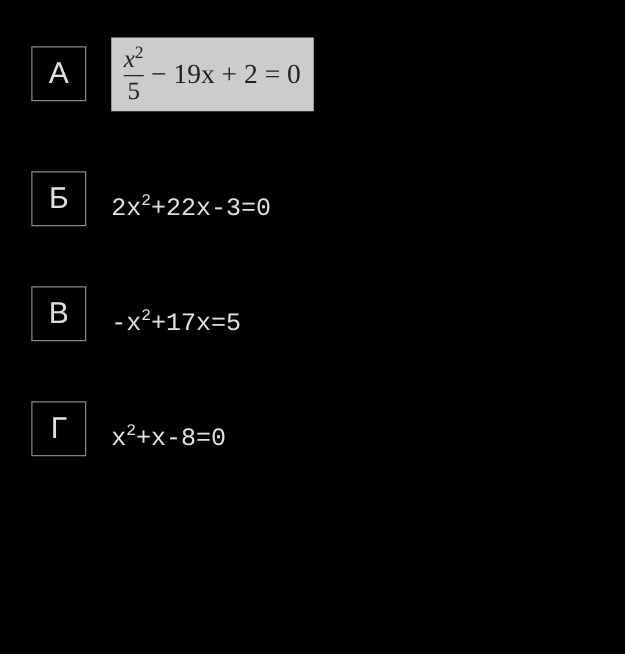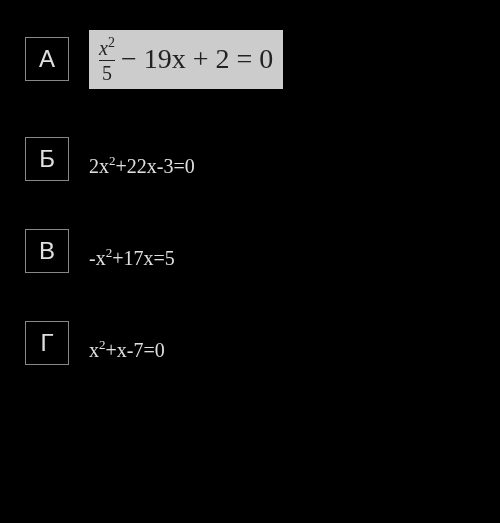--- a/index.html
+++ b/index.html
@@ -66,27 +66,27 @@
       width: 100%;
       height: 1px;
       background: #222;
     }
     .fraction .denominator {
       font-size: 20px;
       padding-top: 2px;
     }
     .rest {
       font-style: italic;
-      font-size: 28px;
+      font-size: 22px;
     }
     .rest .up {
       font-style: normal;
     }
     .plain-eq {
-      font-family: Liberation Serif, serif;
+      font-family: Liberation Mono, monospace;
       font-size: 20px;
       font-style: normal;
       margin-top: 14px;
     }
     .plain-eq .sup {
       font-size: 13px;
       vertical-align: super;
     }
   </style>
 </head>
@@ -122,15 +122,15 @@
   <div class="equation">
     <span class="plain-eq"><span>-x</span><span class="sup">2</span><span>+17x=5</span></span>
   </div>
 </div>
 
 <div class="option-row">
   <div class="option-label">
     <span>Г</span>
   </div>
   <div class="equation">
-    <span class="plain-eq"><span>x</span><span class="sup">2</span><span>+x-7=0</span></span>
+    <span class="plain-eq"><span>x</span><span class="sup">2</span><span>+x-8=0</span></span>
   </div>
 </div>
 
 </body></html>

